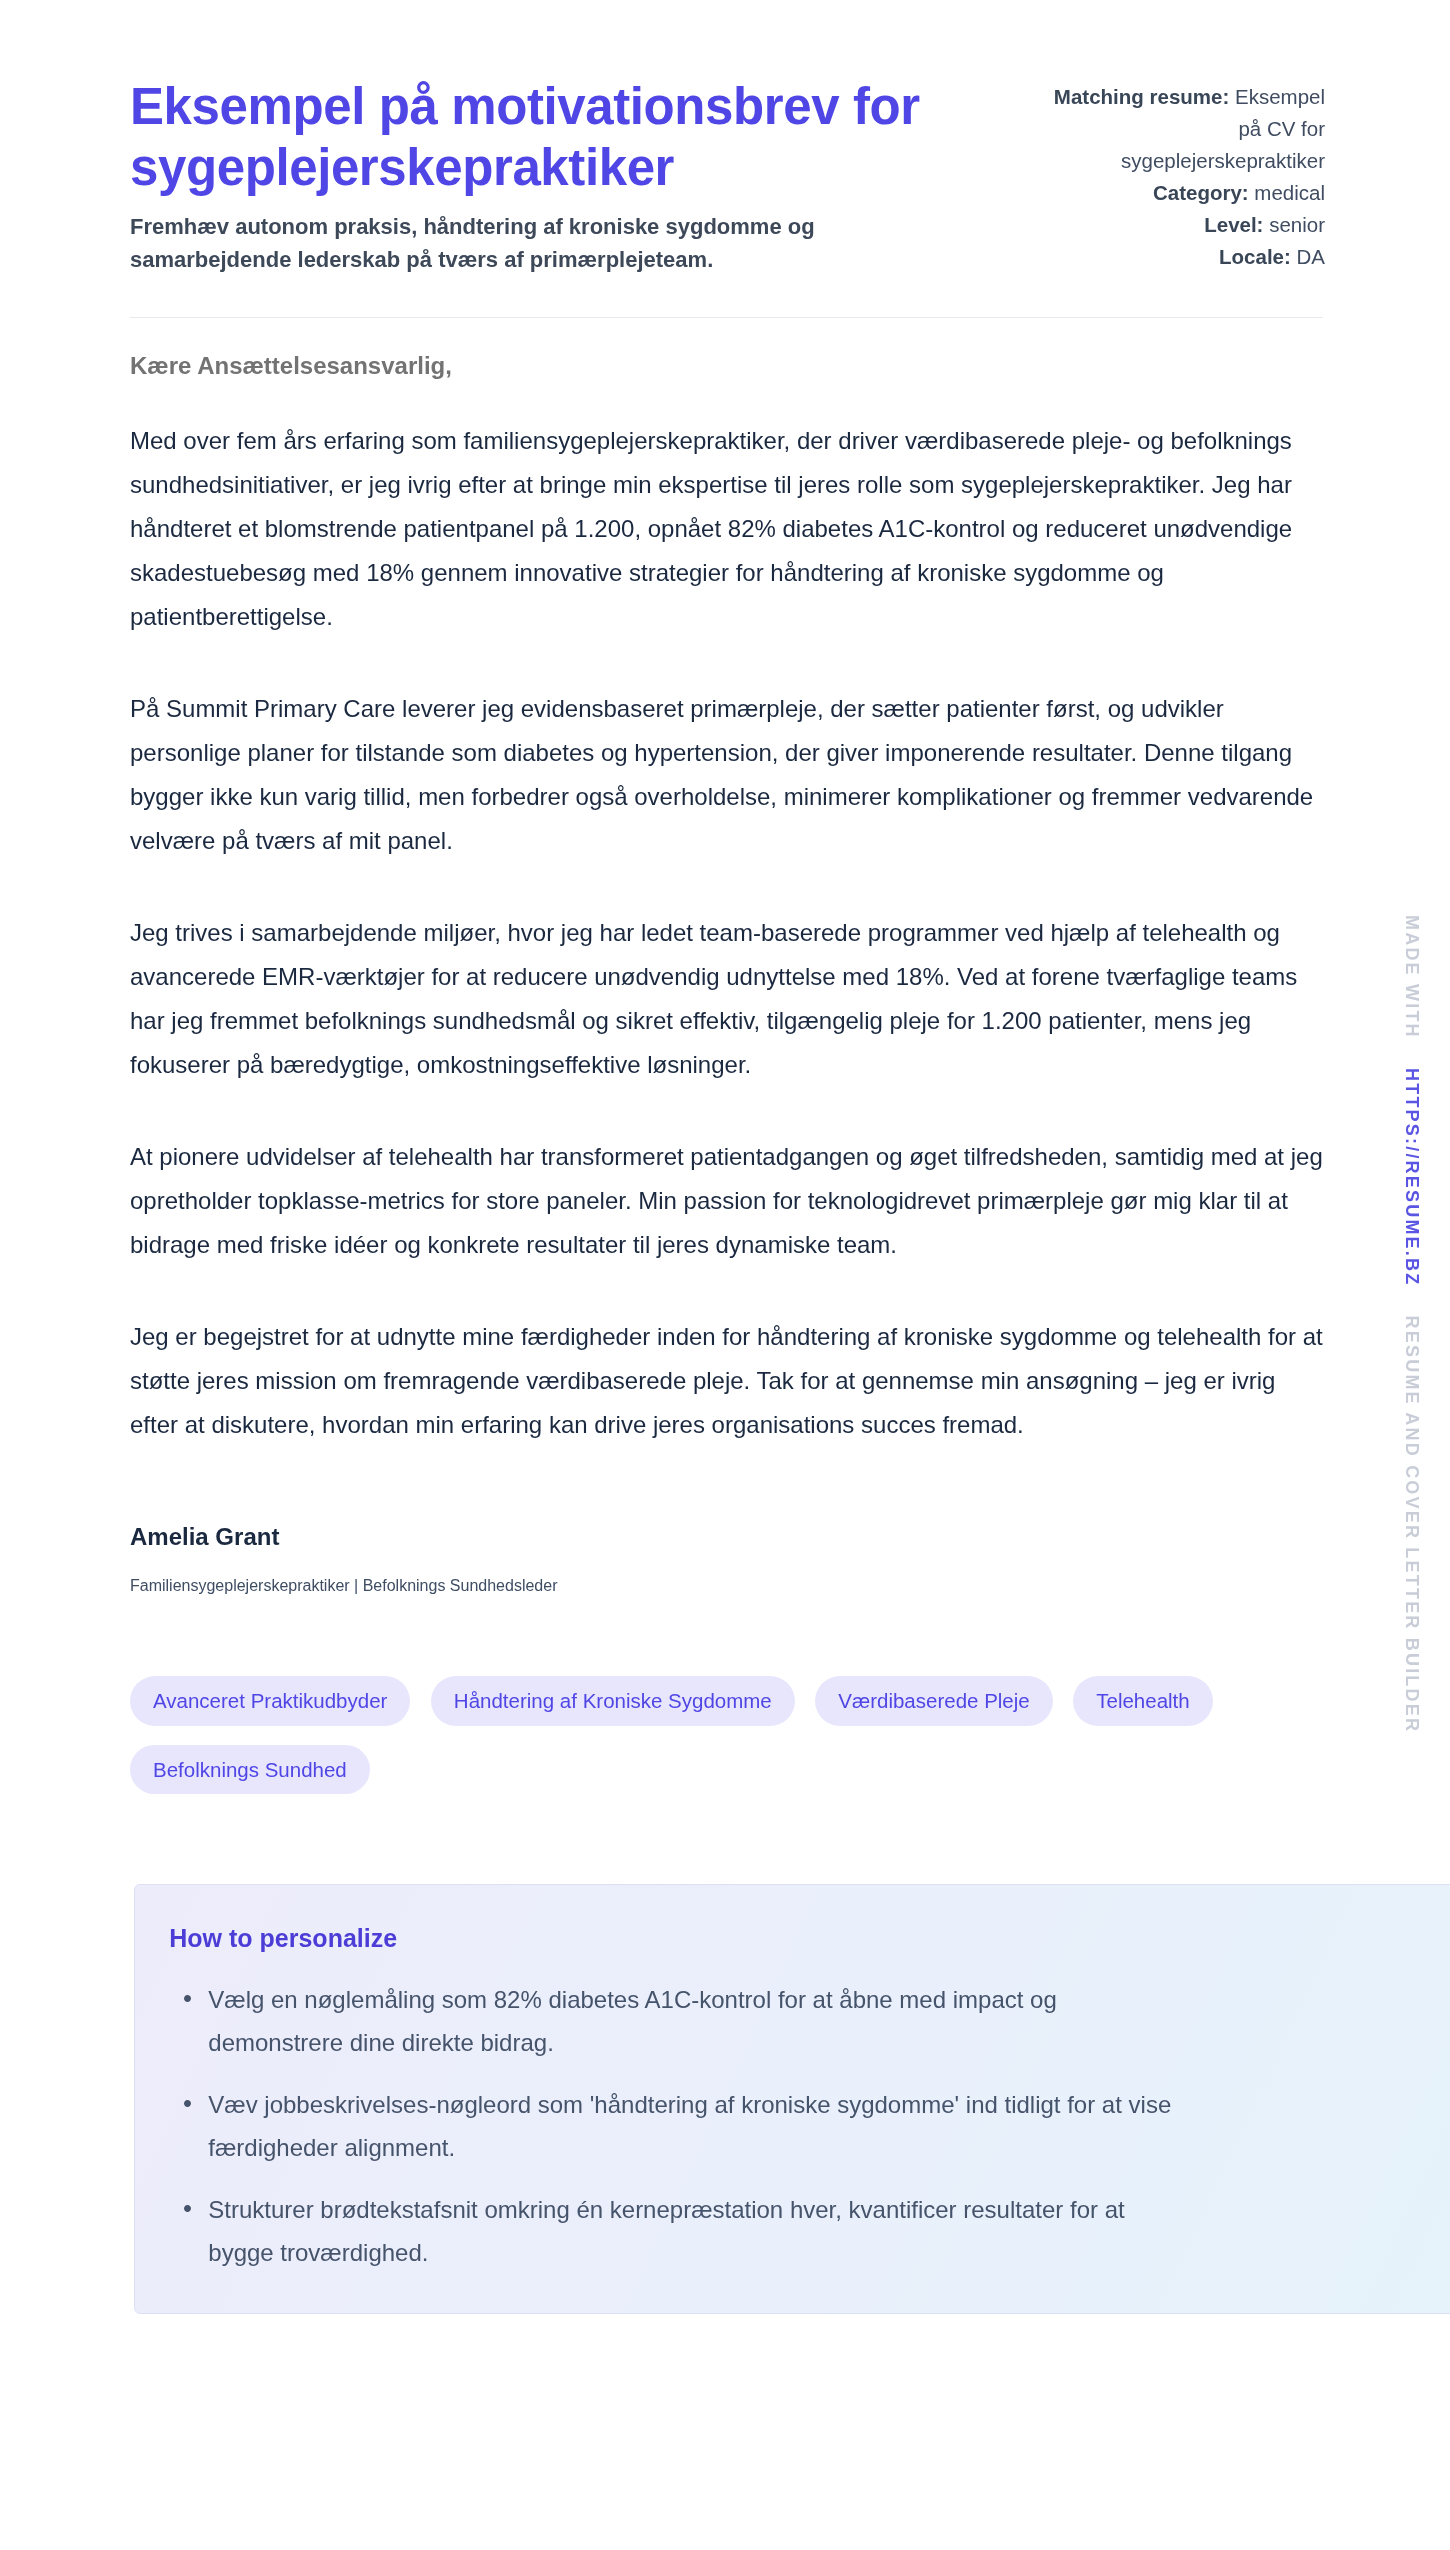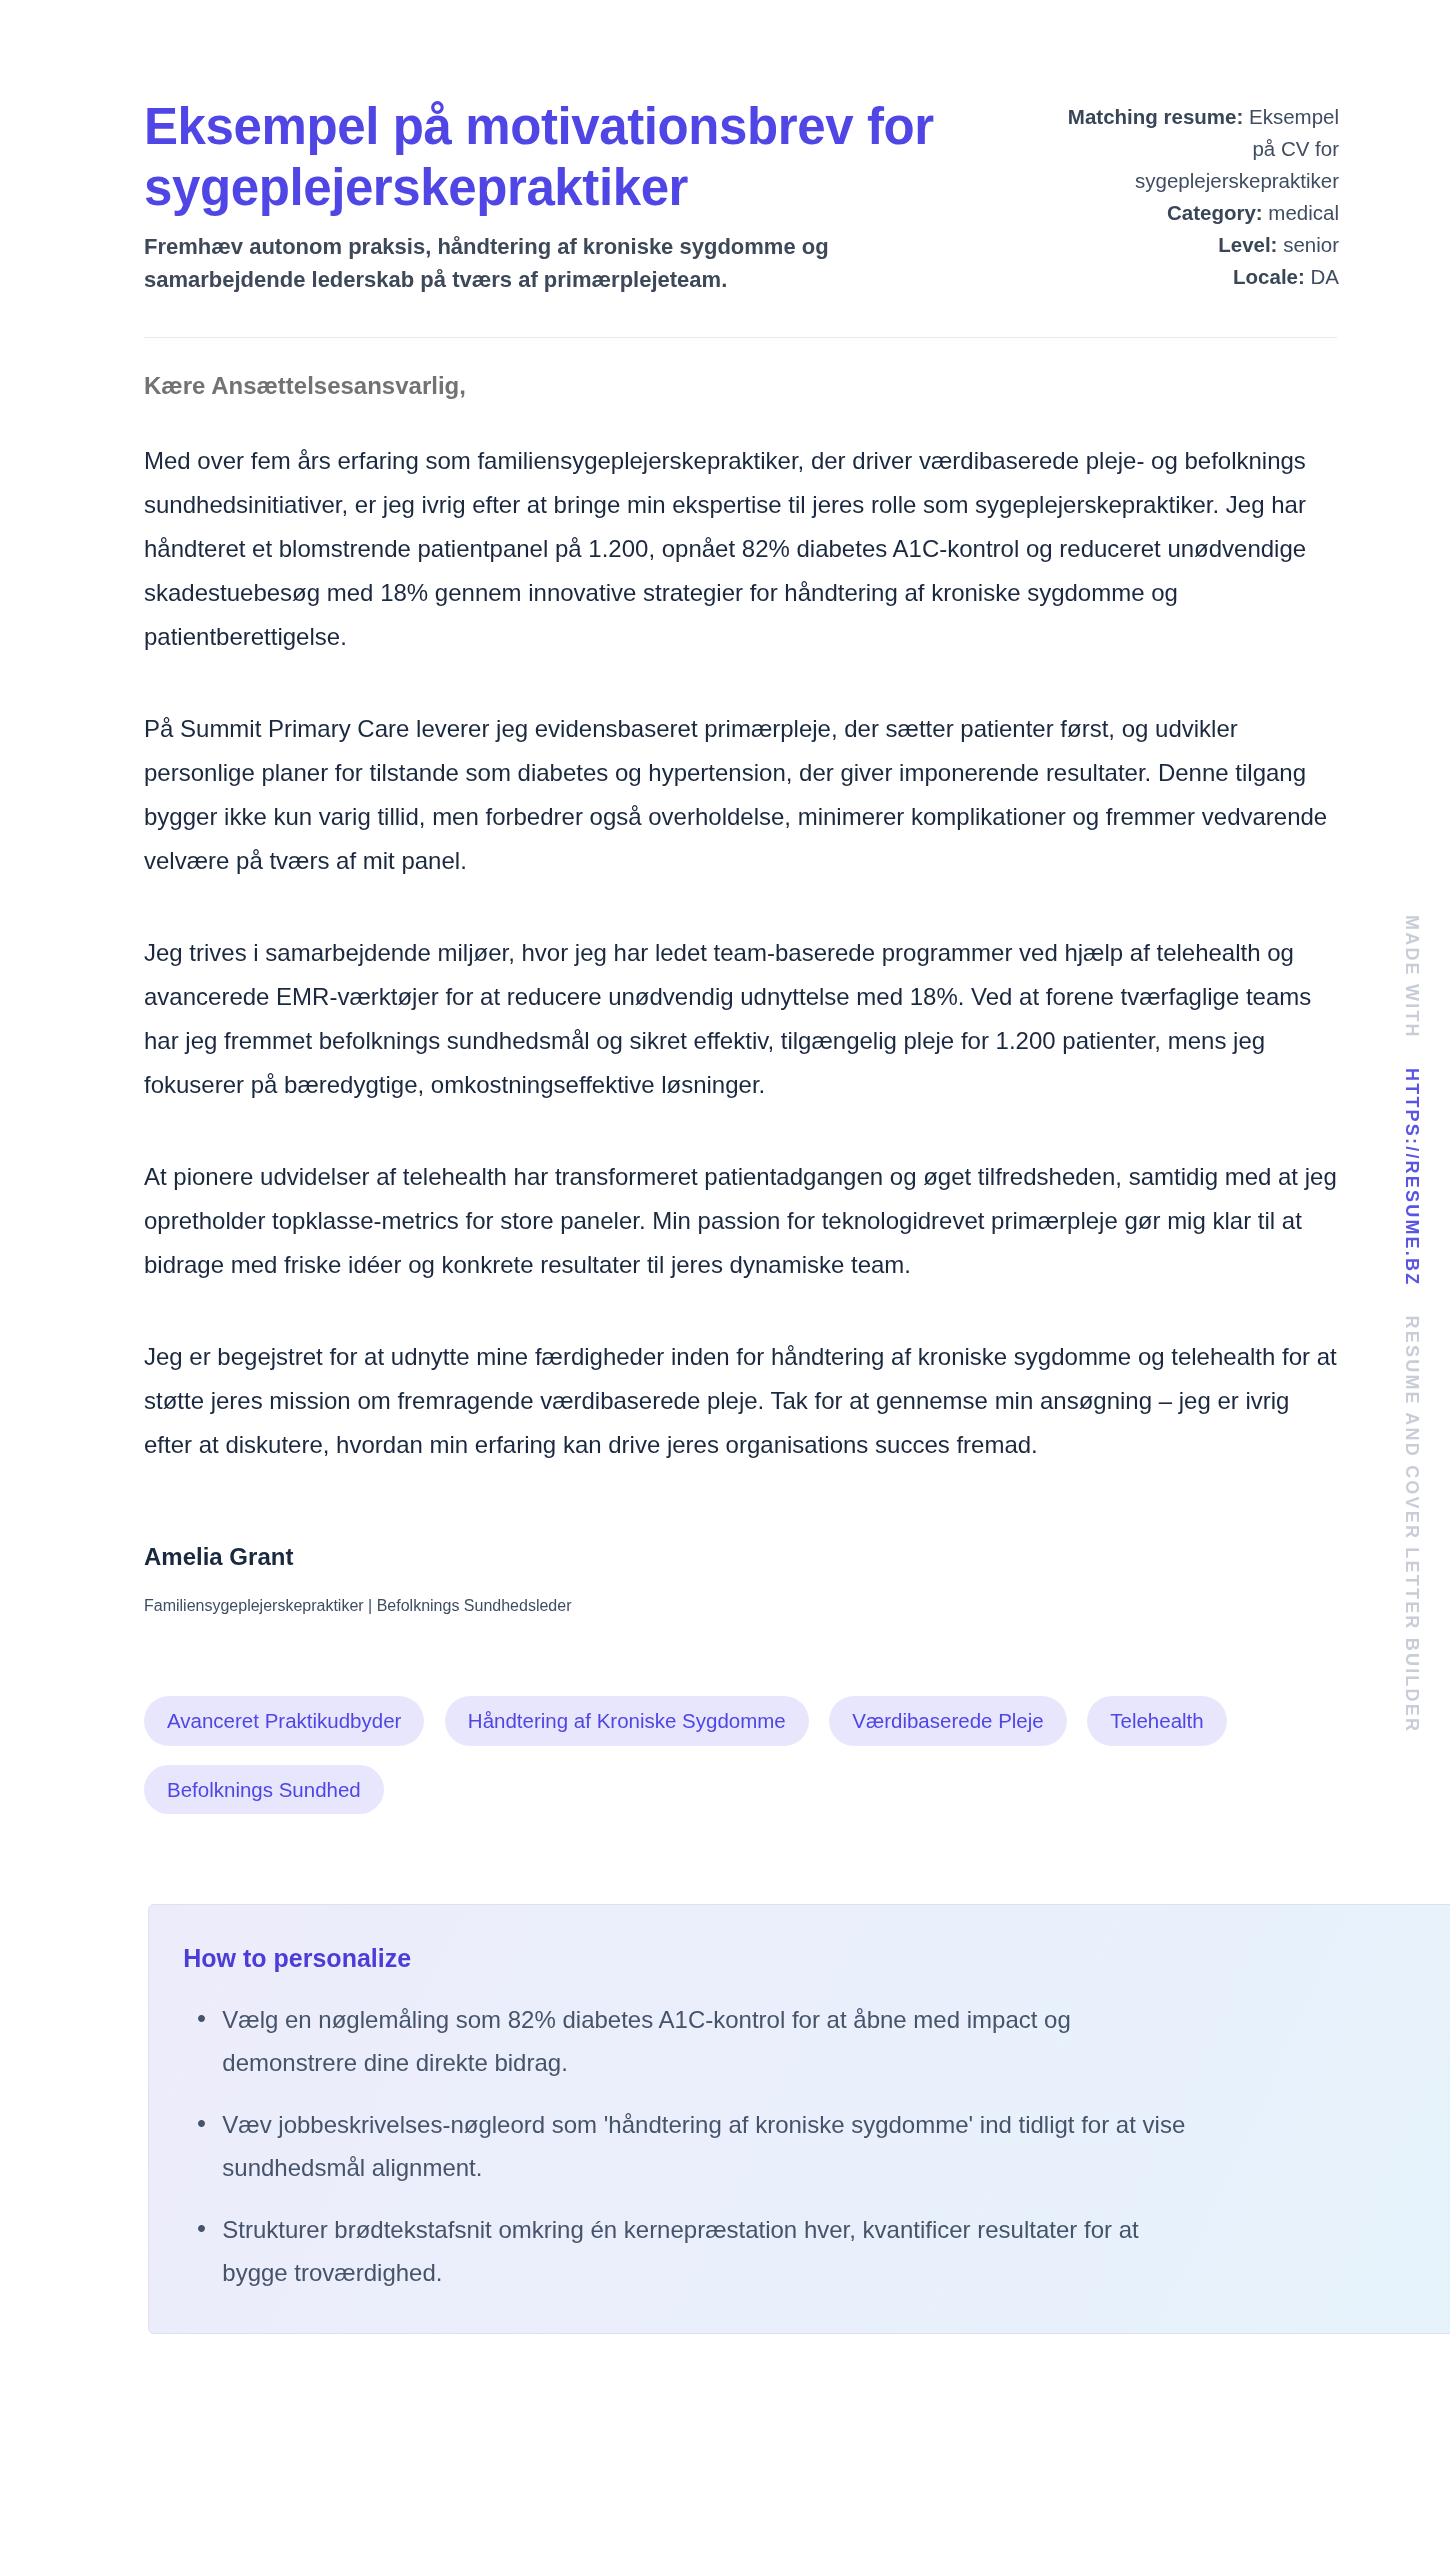--- a/index.html
+++ b/index.html
@@ -6,23 +6,23 @@
   html,body { width:1451px; height:2550px; }
   body {
     background:#ffffff;
     font-family:"Liberation Sans", sans-serif;
     position:relative;
     overflow:hidden;
     color:#1b2940;
   }
   .content {
     position:absolute;
-    left:144px; top:0;
+    left:130px; top:0;
     width:1195px;
-    padding-top:96px;
+    padding-top:76px;
   }
   
   .header { display:flex; justify-content:space-between; align-items:flex-start; }
   .header-left { width:905px; }
   .page-title {
     font-size:51px;
     line-height:61px;
     font-weight:700;
     letter-spacing:-0.4px;
     color:#4f46e5;
@@ -192,21 +192,21 @@
 
   <section class="howto">
     <h2 class="howto-title">How to personalize</h2>
     <ul class="howto-list">
       <li>
         <span class="dot">•</span>
         <span>Vælg en nøglemåling som 82% diabetes A1C-kontrol for at åbne med impact og demonstrere dine direkte bidrag.</span>
       </li>
       <li>
         <span class="dot">•</span>
-        <span>Væv jobbeskrivelses-nøgleord som 'håndtering af kroniske sygdomme' ind tidligt for at vise sundhedsmål alignment.</span>
+        <span>Væv jobbeskrivelses-nøgleord som 'håndtering af kroniske sygdomme' ind tidligt for at vise færdigheder alignment.</span>
       </li>
       <li>
         <span class="dot">•</span>
         <span>Strukturer brødtekstafsnit omkring én kernepræstation hver, kvantificer resultater for at bygge troværdighed.</span>
       </li>
     </ul>
   </section>
 
 </main>
 

